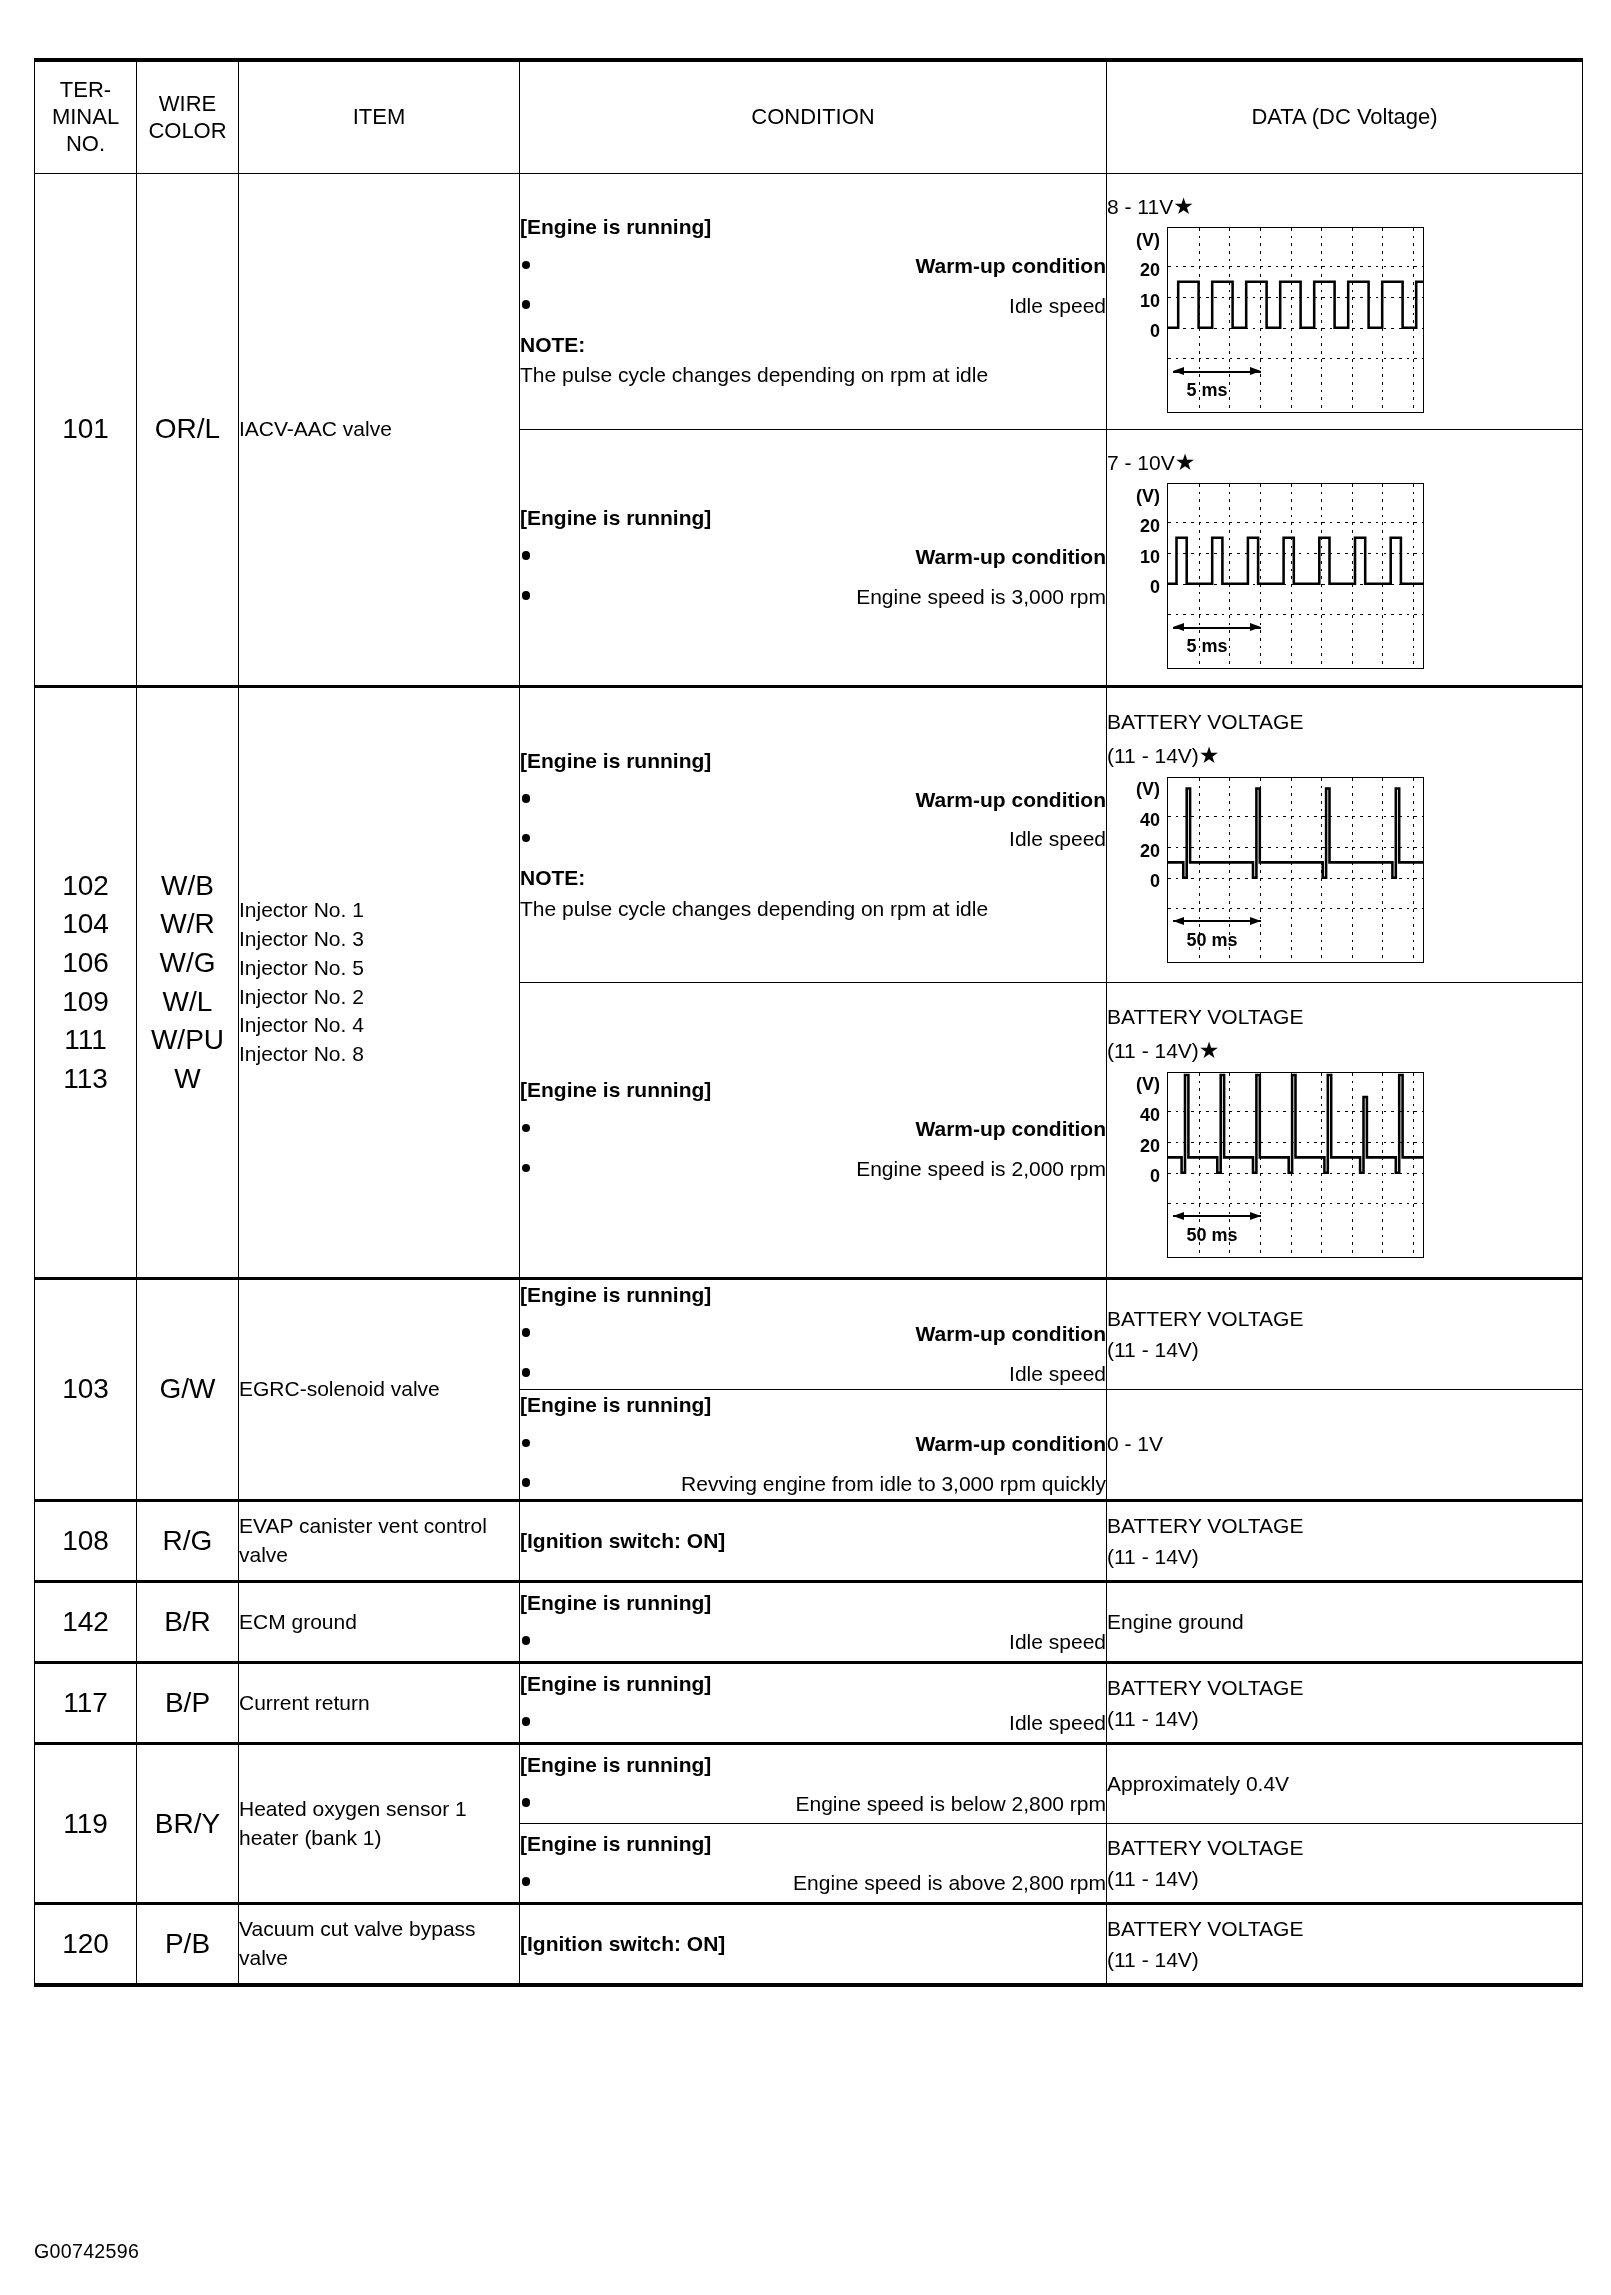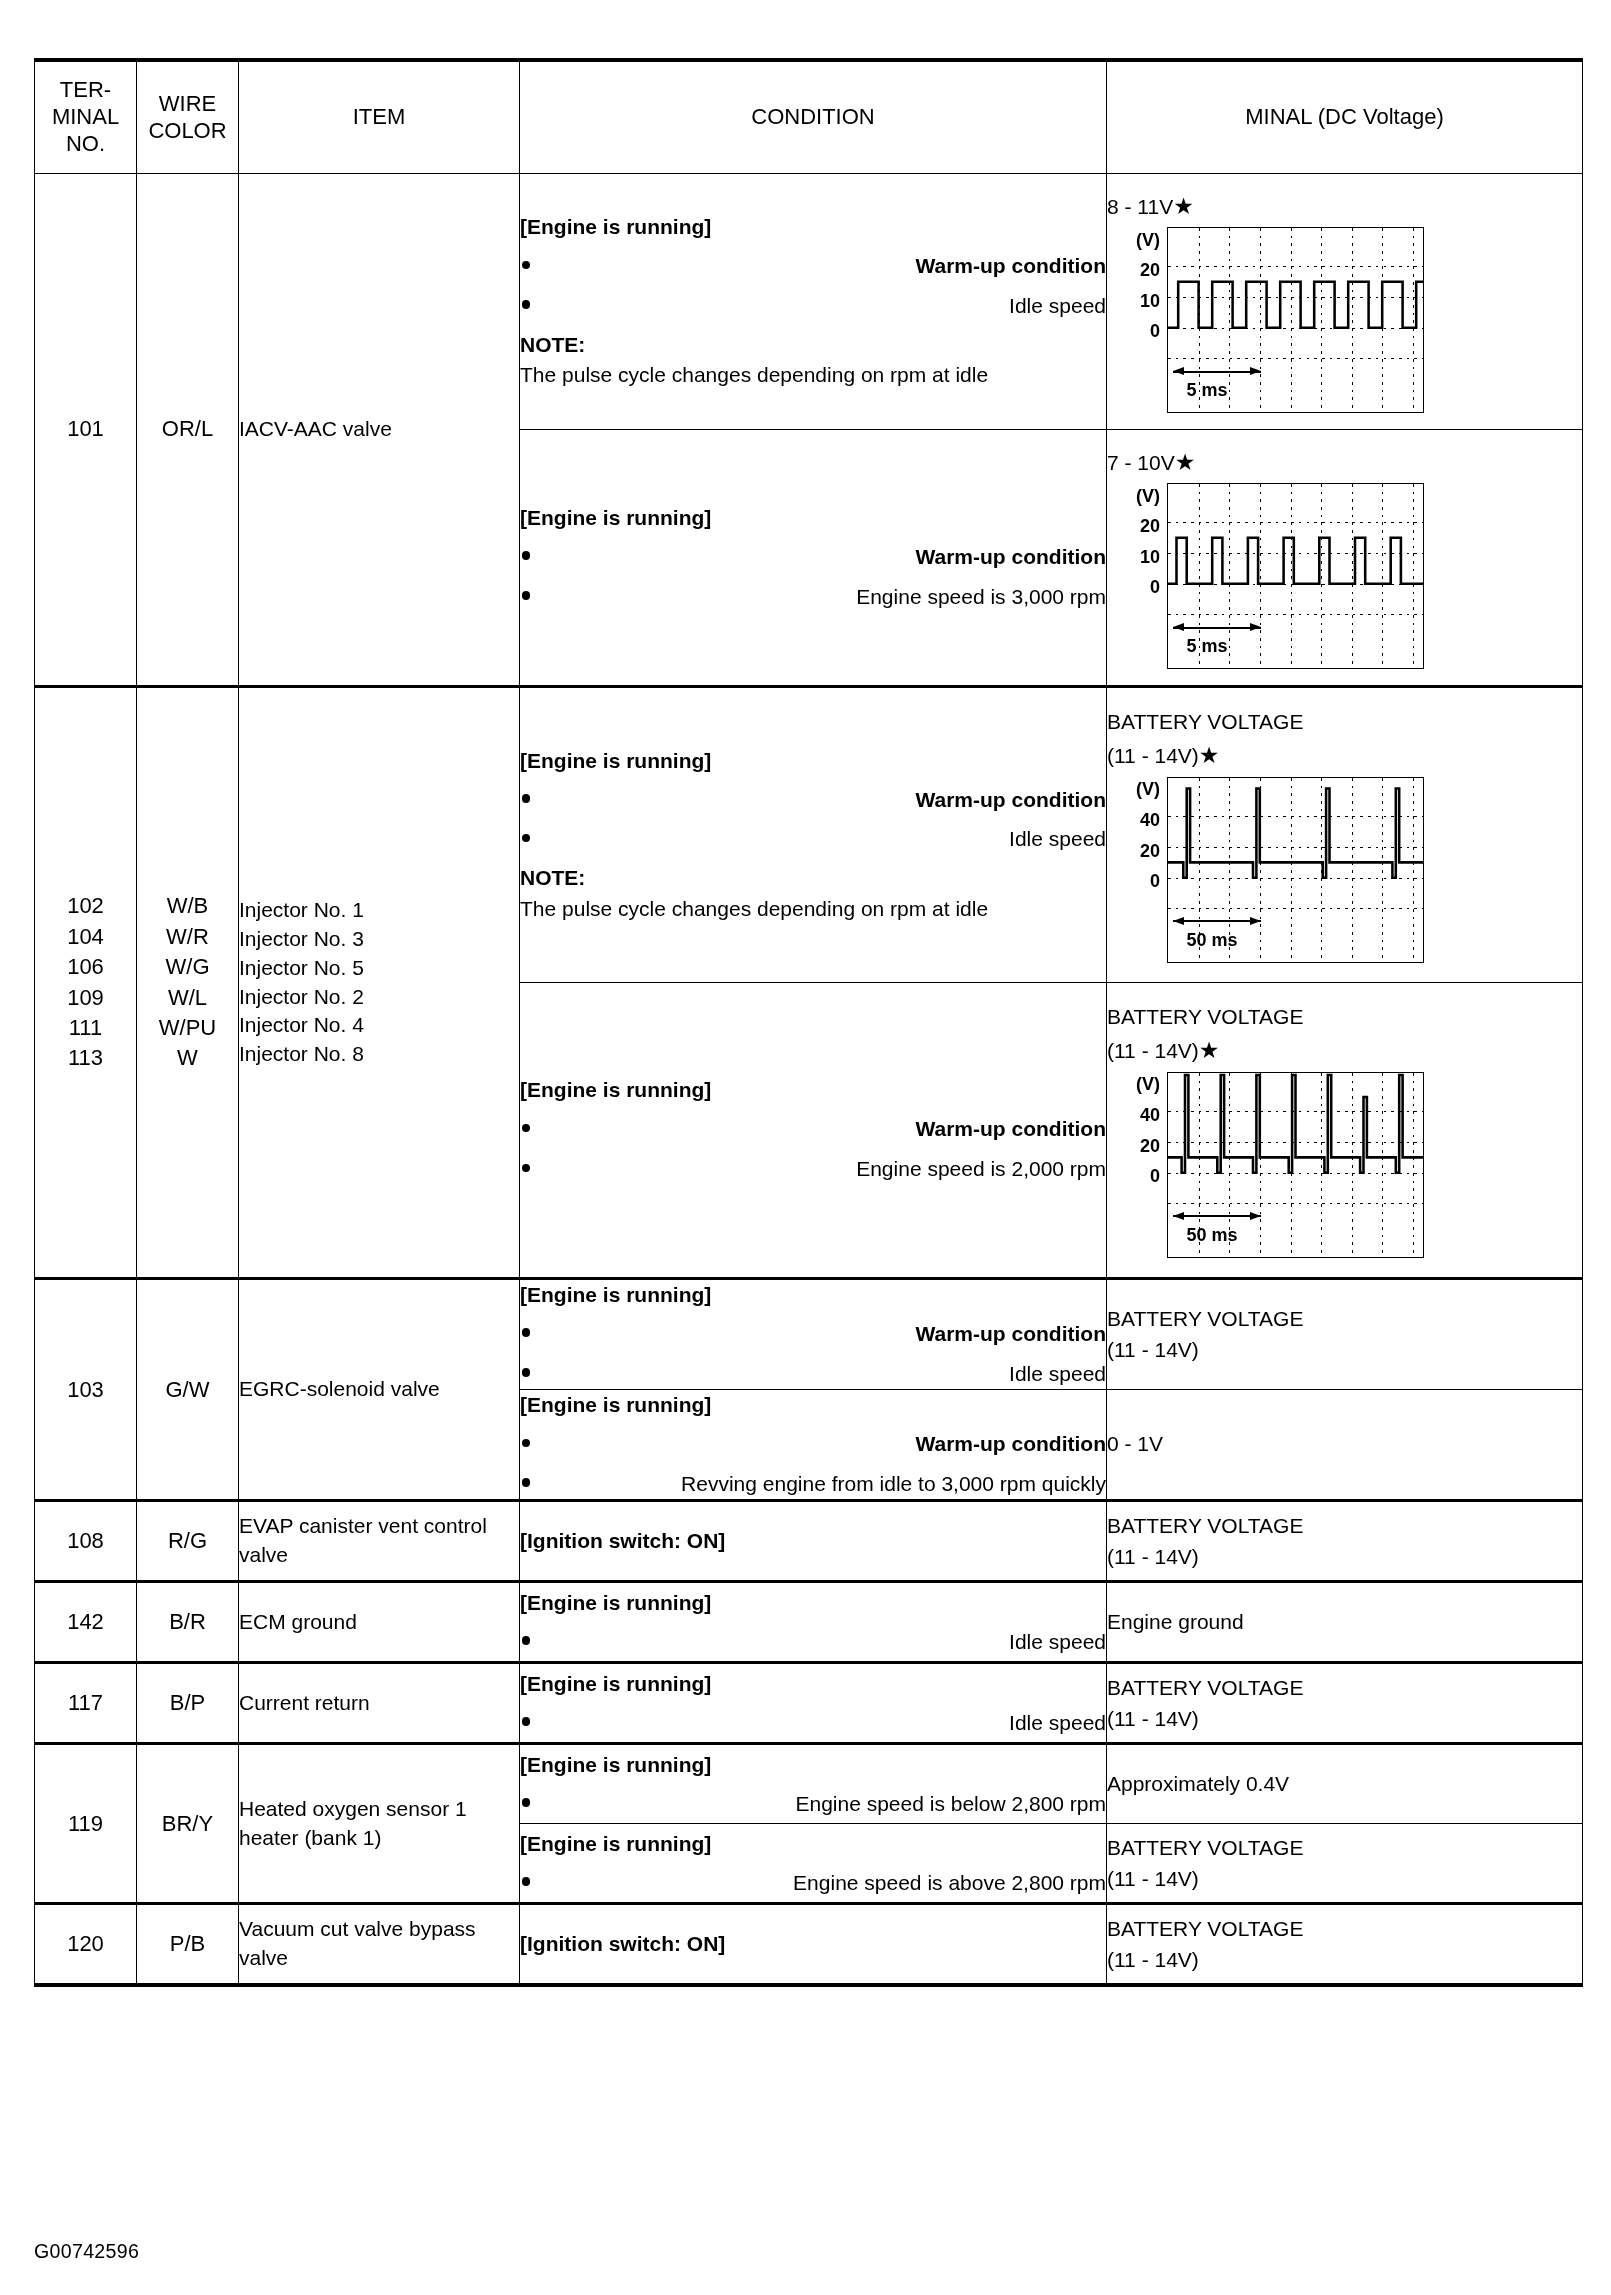--- a/index.html
+++ b/index.html
@@ -53,21 +53,21 @@
     font-weight: normal;
     text-align: center;
     height: 111px;
     line-height: 1.22;
     border-bottom: 3.4px solid #000;
   }
 
   
   .c-term, .c-wire {
     text-align: center;
-    font-size: 22px;
+    font-size: 28px;
     line-height: 1.38;
   }
   .c-item {
     font-size: 21px;
     line-height: 1.38;
     padding: 6.8px 12px;
   }
   .c-cond {
     font-size: 21px;
     line-height: 1.45;
@@ -219,21 +219,21 @@
         <div>TER-</div>
         <div>MINAL</div>
         <div>NO.</div>
       </th>
       <th>
         <div>WIRE</div>
         <div>COLOR</div>
       </th>
       <th>ITEM</th>
       <th>CONDITION</th>
-      <th>MINAL (DC Voltage)</th>
+      <th>DATA (DC Voltage)</th>
     </tr>
   </thead>
   <tbody>
 
     <tr>
       <td class="c-term" rowspan="2">101</td>
       <td class="c-wire" rowspan="2">OR/L</td>
       <td class="c-item" rowspan="2">IACV-AAC valve</td>
       <td class="c-cond" style="height:255px">
         <div class="cond-head">[Engine is running]</div>

